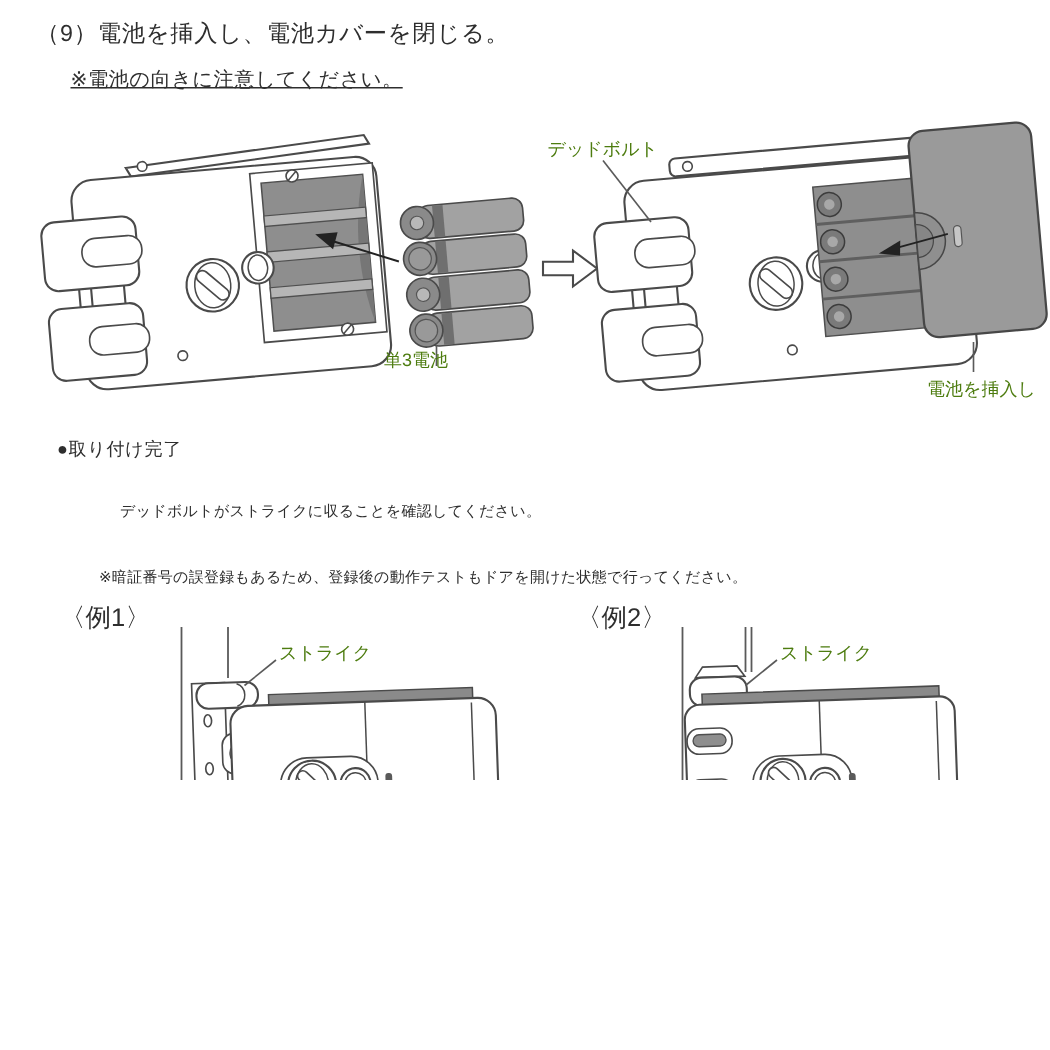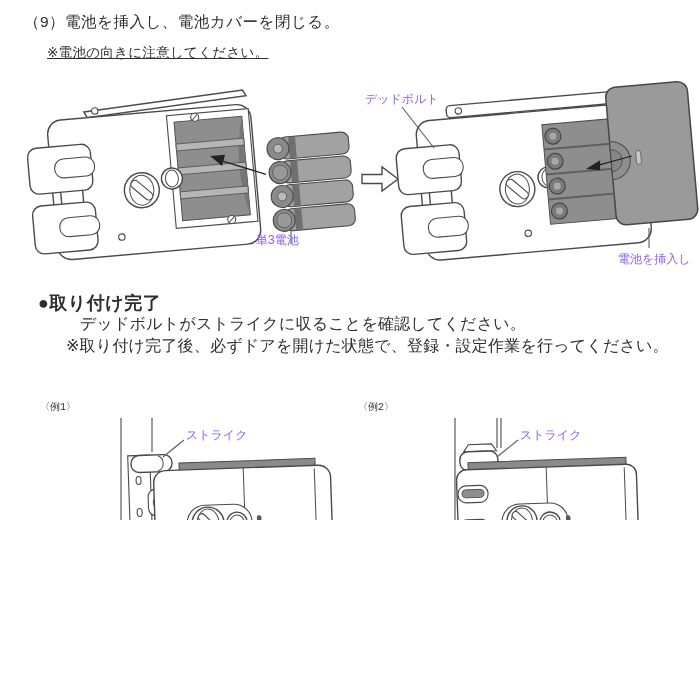--- a/index.html
+++ b/index.html
@@ -1,24 +1,24 @@
 <!DOCTYPE html>
 <html><head>
 <meta charset="utf-8">
 <style>
   html,body{margin:0;padding:0;background:#fff;}
   .page{position:relative;width:700px;height:520px;background:#fff;overflow:hidden;
         font-family:"Liberation Sans","DejaVu Sans",sans-serif;}
   .t{position:absolute;color:#2e2e2e;white-space:nowrap;}
   .h1{font-size:15.5px;letter-spacing:.5px;}
   .note{font-size:13.5px;letter-spacing:.3px;text-decoration:underline;}
-  .h2{font-size:18px;font-weight:bold;letter-spacing:.5px;}
-  .bodyln{font-size:16px;letter-spacing:.2px;}
-  .cap{font-size:10px;font-family:Liberation Mono, monospace;}
-  .lbl{font-size:12px;color:#8b5cf6;}
+  .h2{font-size:12px;font-weight:normal;letter-spacing:.5px;}
+  .bodyln{font-size:10px;letter-spacing:.2px;margin-top:20px;}
+  .cap{font-size:17px;}
+  .lbl{font-size:12px;color:#4d7c0f;}
   svg{position:absolute;left:0;top:0;}
   .wf{fill:#fff;stroke:#4a4a4a;stroke-width:1.4;}
   .wf2{fill:#fff;stroke:#4a4a4a;stroke-width:1.1;}
   .tn{fill:none;stroke:#4a4a4a;stroke-width:1;}
   .ptr{stroke:#5a5a5a;stroke-width:1.1;fill:none;}
   .frame{stroke:#5a5a5a;stroke-width:1.2;}
 </style>
 </head>
 <body>
 
@@ -213,24 +213,24 @@
     </g>
     <line class="ptr" x1="518" y1="440" x2="497" y2="457"></line>
     <line class="ptr" x1="607" y1="549" x2="607" y2="592"></line>
   </svg>
 
   <div class="t h1" style="left:24px;top:12px">（9）電池を挿入し、電池カバーを閉じる。</div>
   <div class="t note" style="left:47px;top:44px">※電池の向きに注意してください。</div>
 
   <div class="t h2" style="left:38px;top:291px">●取り付け完了</div>
   <div class="t bodyln" style="left:80px;top:314px">デッドボルトがストライクに収ることを確認してください。</div>
-  <div class="t bodyln" style="left:66px;top:336px">※取り付け完了後、必ずドアを開けた状態で、登録・設定作業を行ってください。</div>
+  <div class="t bodyln" style="left:66px;top:358px">※暗証番号の誤登録もあるため、登録後の動作テストもドアを開けた状態で行ってください。</div>
 
   <div class="t cap" style="left:40px;top:400px">〈例1〉</div>
-  <div class="t cap" style="left:358px;top:400px">〈例2〉</div>
+  <div class="t cap" style="left:384px;top:400px">〈例2〉</div>
 
   <div class="t lbl" style="left:365px;top:91px">デッドボルト</div>
   <div class="t lbl" style="left:256px;top:232px">単3電池</div>
   <div class="t lbl" style="left:618px;top:251px">電池を挿入し</div>
 
   <div class="t lbl" style="left:186px;top:427px">ストライク</div>
   <div class="t lbl" style="left:262px;top:595px">室内機</div>
   <div class="t lbl" style="left:520px;top:427px">ストライク</div>
   <div class="t lbl" style="left:589px;top:595px">室内機</div>
 

